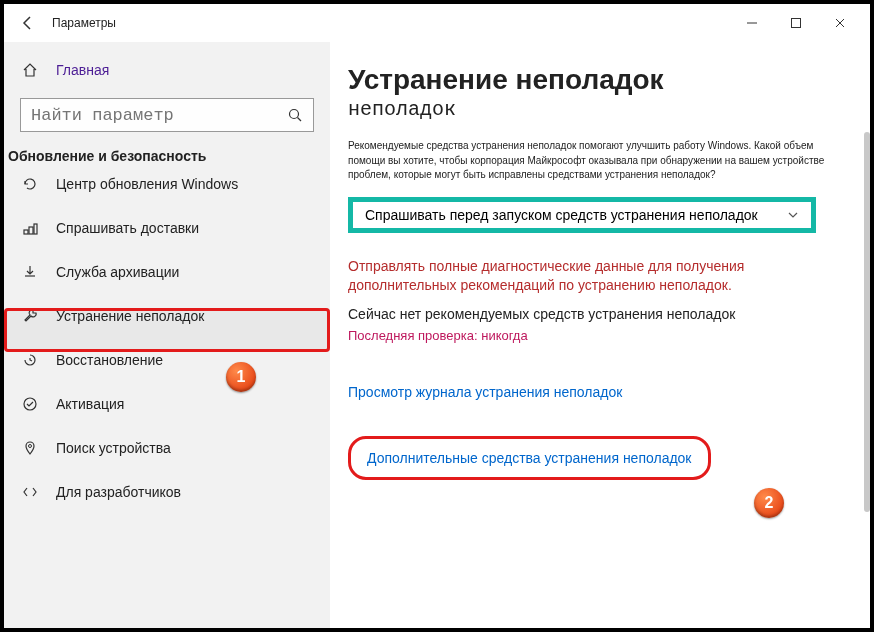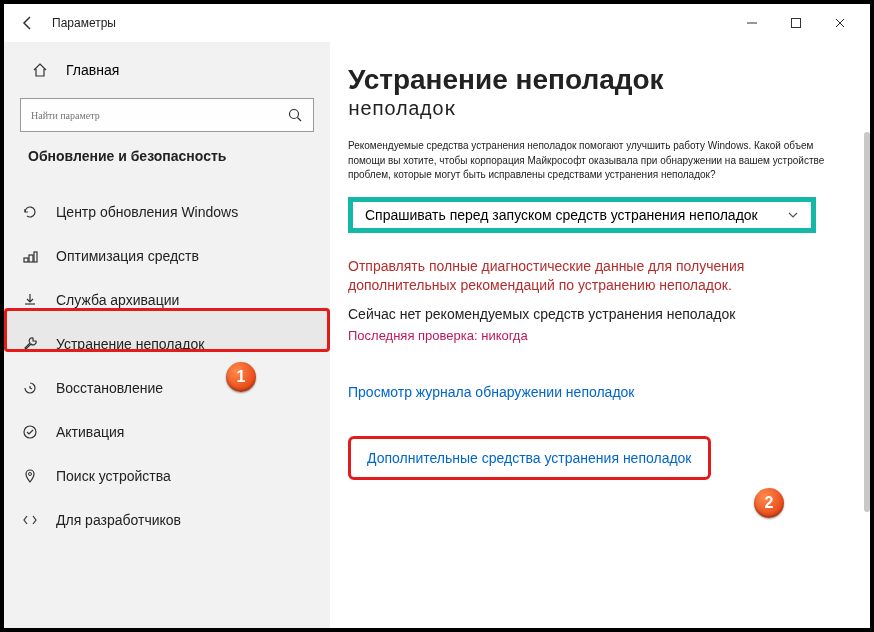--- a/index.html
+++ b/index.html
@@ -5,43 +5,43 @@
 * { box-sizing: border-box; margin: 0; padding: 0; }
 body { font-family: "Segoe UI", Arial, sans-serif; background: #000; display: flex; align-items: center; justify-content: center; height: 100vh; }
 .window { width: 874px; height: 632px; background: #fff; position: relative; border: 4px solid #000; display: flex; flex-direction: column; overflow: hidden; }
 .titlebar { height: 38px; display: flex; align-items: center; padding: 0 8px; background: #fff; flex-shrink: 0; }
 .back { width: 32px; height: 32px; display: flex; align-items: center; justify-content: center; color: #333; }
 .title { font-size: 12px; color: #222; margin-left: 8px; }
 .winbtns { margin-left: auto; display: flex; gap: 24px; padding-right: 12px; color: #333; }
 .winbtn { width: 20px; height: 20px; display: flex; align-items: center; justify-content: center; }
 .body { flex: 1; display: flex; min-height: 0; }
 .sidebar { width: 326px; background: #f2f2f2; padding: 8px 0 0 0; display: flex; flex-direction: column; overflow: hidden; }
-.home { display: flex; align-items: center; height: 40px; padding: 0 26px; color: #000000; font-size: 14px; }
+.home { display: flex; align-items: center; height: 40px; padding: 0 16px; color: #4c1d95; font-size: 14px; }
 .home .ic { width: 20px; margin-right: 16px; display: flex; align-items: center; justify-content: center; }
 .search { margin: 8px 16px 16px 16px; height: 34px; border: 1px solid #999; background: #fefefe; display: flex; align-items: center; padding: 0 10px; position: relative; }
-.search input { border: none; outline: none; flex: 1; font-size: 10px; background: transparent; color: #ef4444; font-family: Liberation Serif, serif; }
+.search input { border: none; outline: none; flex: 1; font-size: 17px; background: transparent; color: #ef4444; font-family: Liberation Mono, monospace; }
 .search .sic { width: 16px; color: #333; }
-.cat { font-size: 14px; font-weight: 600; color: #222; padding: 0 16px 12px 24px; }
+.cat { font-size: 14px; font-weight: 600; color: #222; padding: 0 16px 12px 4px; }
 .navlist { display: flex; flex-direction: column; }
-.navitem { display: flex; align-items: flex-end; height: 44px; padding: 0 16px; font-size: 14px; color: #222; cursor: pointer; border-radius: 4px; }
+.navitem { display: flex; align-items: flex-start; height: 44px; padding: 0 16px; font-size: 14px; color: #222; cursor: pointer; border-radius: 4px; }
 .navitem .ic { width: 20px; margin-right: 16px; display: flex; align-items: center; justify-content: center; color: #333; }
 .navitem.sel { background: #e8e8e8; outline: 3px solid #e31b1b; outline-offset: -3px; }
 .main { flex: 1; padding: 22px 20px 0 18px; position: relative; overflow: hidden; }
 .h1 { font-size: 28px; font-weight: 600; color: #222; margin-bottom: 2px; }
 .h2 { font-size: 20px; color: #222; margin-bottom: 18px; font-family: Liberation Mono, monospace; }
 .desc { font-size: 10px; color: #222; line-height: 1.45; margin-bottom: 14px; max-width: 480px; }
 .dd { border: 5px solid #14b8a6; height: 36px; display: flex; align-items: center; padding: 0 12px; font-size: 14px; max-width: 468px; margin-bottom: 24px; position: relative; }
 .dd .dv { flex: 1; }
 .dd .chev { color: #555; }
 .red { color: #b52d2d; font-size: 14px; line-height: 1.4; max-width: 480px; margin-bottom: 10px; }
 .info { font-size: 14px; color: #222; margin-bottom: 6px; }
 .small { font-size: 13px; color: #be185d; margin-bottom: 40px; }
 .link { color: #0066cc; font-size: 14px; cursor: pointer; display: inline-block; }
 .link1 { margin-bottom: 36px; }
-.link2box { border: 3px solid #e31b1b; border-radius: 6px; padding: 10px 16px; display: inline-block; }
+.link2box { border: 3px solid #e31b1b; border-radius: 18px; padding: 10px 16px; display: inline-block; }
 .scrollbar { position: absolute; right: 0; top: 90px; width: 6px; height: 380px; background: #c8c8c8; border-radius: 3px; }
 .badge { position: absolute; width: 30px; height: 30px; border-radius: 50%; background: radial-gradient(circle at 35% 30%, #ff8a4a, #e84a1a 70%); color: #fff; font-weight: 700; font-size: 16px; display: flex; align-items: center; justify-content: center; box-shadow: inset 0 -2px 3px rgba(0,0,0,.3), 0 1px 2px rgba(0,0,0,.4); z-index: 10; }
 .badge1 { left: 222px; top: 358px; }
 .badge2 { left: 750px; top: 484px; }
 svg { display: block; }
 </style>
 </head>
 <body>
 
 <div class="window">
@@ -104,21 +104,21 @@
           <span>Центр обновления Windows</span>
         </div>
         <div class="navitem">
           <span class="ic">
               <svg width="16" height="16" viewBox="0 0 16 16">
                 <rect x="2" y="10" width="4" height="4" stroke="#333" stroke-width="1.2" fill="none"></rect>
                 <rect x="7" y="7" width="4" height="7" stroke="#333" stroke-width="1.2" fill="none"></rect>
                 <rect x="12" y="4" width="3" height="10" stroke="#333" stroke-width="1.2" fill="none"></rect>
               </svg>
             </span>
-          <span>Оптимизация средств</span>
+          <span>Спрашивать доставки</span>
         </div>
         <div class="navitem">
           <span class="ic">
               <svg width="16" height="16" viewBox="0 0 16 16">
                 <path d="M8 2 V10 M5 7 L8 10 L11 7" stroke="#333" stroke-width="1.2" fill="none"></path>
                 <path d="M3 12 H13" stroke="#333" stroke-width="1.2"></path>
               </svg>
             </span>
           <span>Служба архивации</span>
         </div>
@@ -176,21 +176,21 @@
         <span class="dv">Спрашивать перед запуском средств устранения неполадок</span>
         <span class="chev">
             <svg width="12" height="12" viewBox="0 0 12 12">
               <path d="M2 4 L6 8 L10 4" stroke="#555" stroke-width="1.2" fill="none"></path>
             </svg>
           </span>
       </div>
       <div class="red">Отправлять полные диагностические данные для получения дополнительных рекомендаций по устранению неполадок.</div>
       <div class="info">Сейчас нет рекомендуемых средств устранения неполадок</div>
       <div class="small">Последняя проверка: никогда</div>
-      <div><span class="link link1">Просмотр журнала обнаружении неполадок</span></div>
+      <div><span class="link link1">Просмотр журнала устранения неполадок</span></div>
       <div class="link2box">
         <span class="link">Дополнительные средства устранения неполадок</span>
       </div>
       <div class="scrollbar"></div>
     </div>
 
   </div>
 
   <div class="badge badge1">1</div>
   <div class="badge badge2">2</div>

